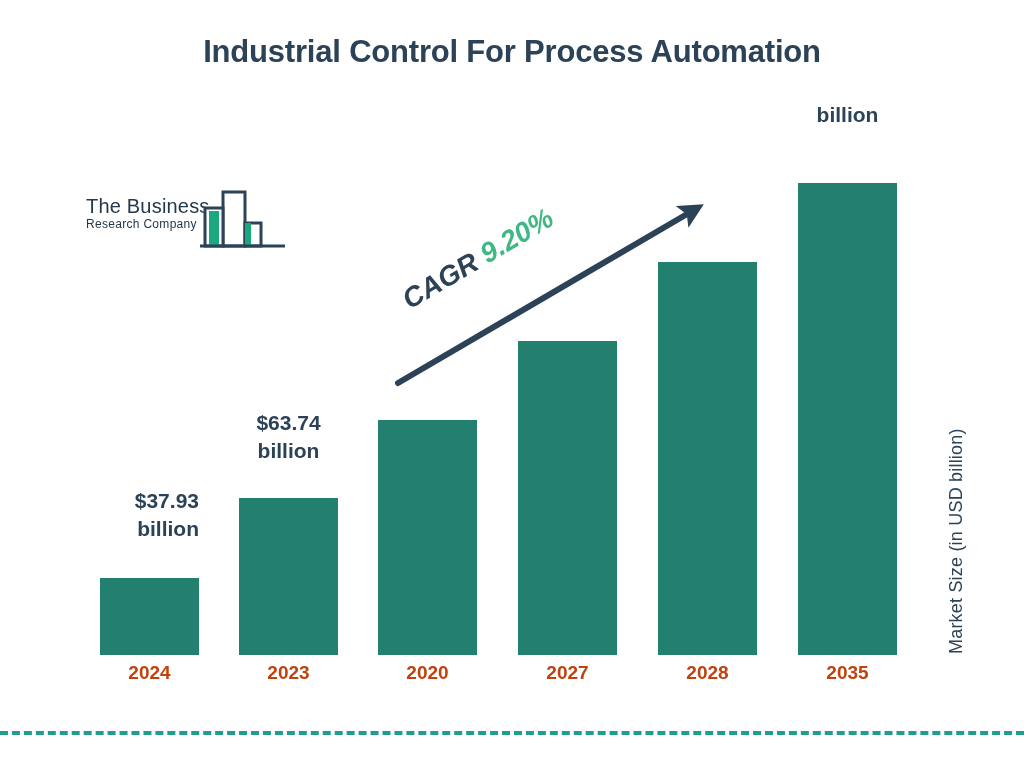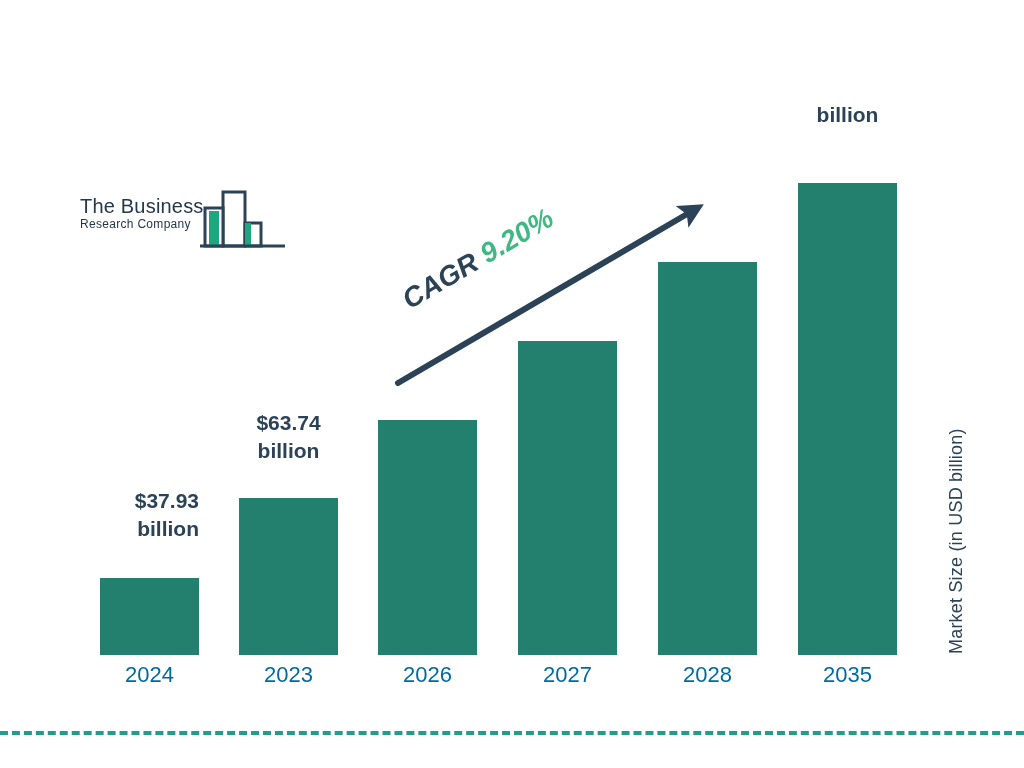--- a/index.html
+++ b/index.html
@@ -41,21 +41,21 @@
   
   .logo {
     position: absolute;
     left: 80px;
     top: 190px;
     width: 205px;
     height: 62px;
   }
   .logo-text {
     position: absolute;
-    left: 0;
+    left: 6px;
     top: 6px;
     color: #2b4257;
   }
   .logo-text .l1 {
     display: block;
     font-size: 20px;
     font-weight: 400;
     letter-spacing: 0.2px;
     line-height: 1.05;
     color: #24384b;
@@ -94,23 +94,23 @@
     line-height: 1.32;
     text-align: center;
     white-space: nowrap;
   }
   .bar-label .amount,
   .bar-label .unit {
     display: block;
   }
   .tick-label {
     position: absolute;
-    color: #0369a1;
-    font-size: 22px;
-    font-weight: 400;
+    color: #c2410c;
+    font-size: 19px;
+    font-weight: 700;
     text-align: center;
     top: 662px;
   }
 
   
   .y-axis-title {
     position: absolute;
     color: #2b4257;
     font-size: 18px;
     font-weight: 400;
@@ -154,20 +154,21 @@
     height: 0;
     border-top: 4px dashed #1f9e8e;
   }
 </style>
 </head>
 <body>
 
 <div id="stage">
 
   <div class="chart-title">
+    <span class="line">Industrial Control For Process Automation</span>
   </div>
 
   <div class="logo">
     <div class="logo-text">
       <span class="l1">The Business</span>
       <span class="l2">Research Company</span>
     </div>
     <svg class="logo-mark" width="85" height="62" viewBox="0 0 85 62">
 
       <rect x="23" y="2" width="22" height="54" fill="#ffffff" stroke="#2b4257" stroke-width="3"></rect>
@@ -200,21 +201,21 @@
       <span class="amount">$63.74</span>
       <span class="unit">billion</span>
     </div>
 
     <div class="bar-label" style="left:790px; width:115px; top:101px;">
       <span class="unit">billion</span>
     </div>
 
     <div class="tick-label" style="left:100px; width:99px;">2024</div>
     <div class="tick-label" style="left:239px; width:99px;">2023</div>
-    <div class="tick-label" style="left:378px; width:99px;">2026</div>
+    <div class="tick-label" style="left:378px; width:99px;">2020</div>
     <div class="tick-label" style="left:518px; width:99px;">2027</div>
     <div class="tick-label" style="left:658px; width:99px;">2028</div>
     <div class="tick-label" style="left:798px; width:99px;">2035</div>
   </div>
 
   <svg class="cagr-arrow" viewBox="0 0 1024 700">
     <defs>
       <marker id="arrowhead" markerWidth="4.2" markerHeight="4.2" refX="2.3" refY="2.1" orient="auto">
         <polygon points="0,0 4.2,2.1 0,4.2 0.9,2.1" fill="#2b4257"></polygon>
       </marker>

